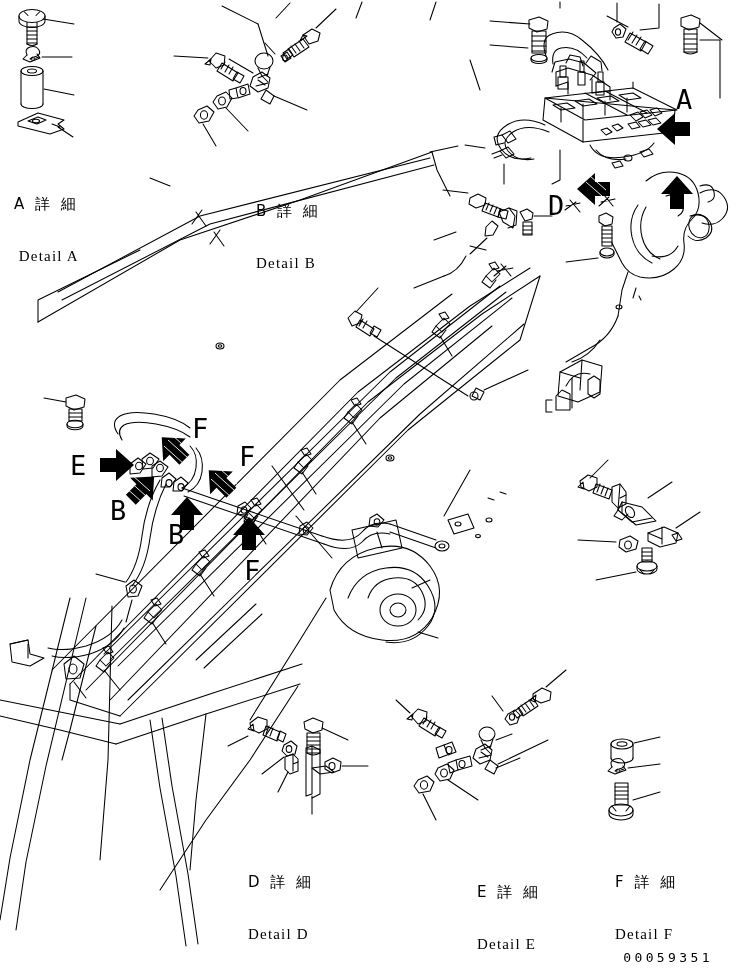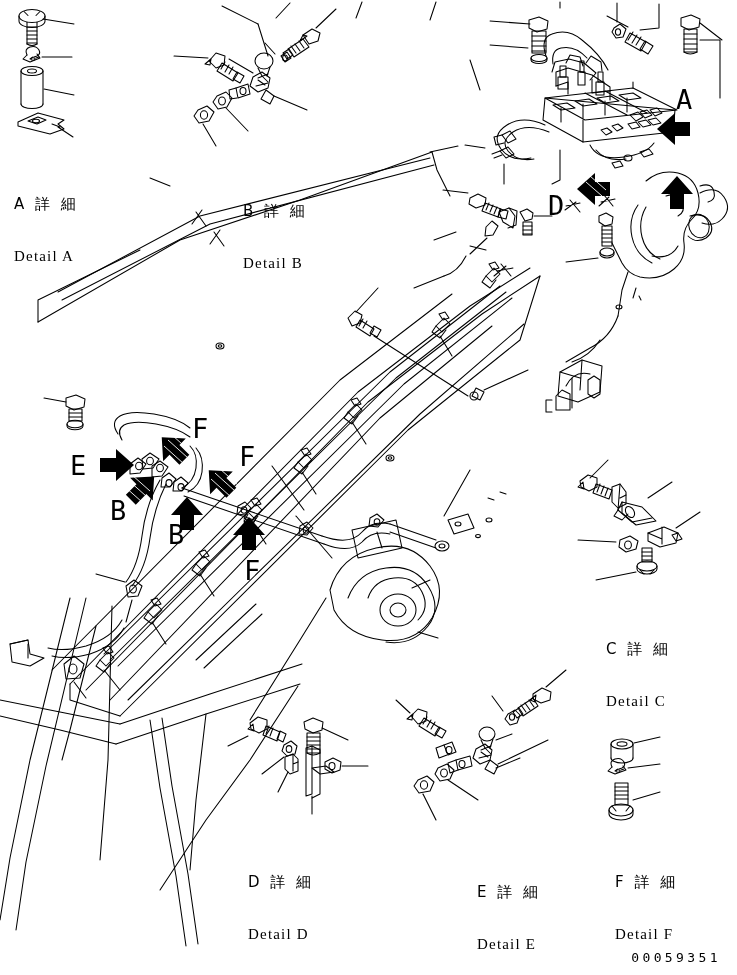--- a/index.html
+++ b/index.html
@@ -43,21 +43,21 @@
   }
   .callout {
     position: absolute;
     font-family: "DejaVu Sans Mono", "Liberation Mono", monospace;
     font-size: 27px;
     line-height: 1;
     color: #000;
   }
   #drawing-number {
     position: absolute;
-    right: 16px;
+    right: 24px;
     bottom: 10px;
     font-family: "DejaVu Sans Mono", "Liberation Mono", monospace;
     font-size: 13px;
     letter-spacing: 3.4px;
     white-space: pre;
   }
 </style>
 </head>
 <body>
 
@@ -626,34 +626,30 @@
     </g>
 
     <g stroke="#ffffff" stroke-width="0.9" fill="none">
       <path d="M168 440 l20 18 M164 446 l20 18 M172 435 l20 18"></path>
       <path d="M215 473 l20 18 M211 479 l20 18 M219 468 l20 18"></path>
       <path d="M128 480 l18 16 M124 486 l18 16 M132 475 l18 16"></path>
       <path d="M590 176 l16 14 M586 182 l16 14"></path>
     </g>
   </svg>
 
-  <div class="detail-label" style="left:14px; top:160px;">
+  <div class="detail-label" style="left:14px; top:160px;text-align:right;">
     <span class="jp">A 詳 細</span>
     <span class="en">Detail A</span>
   </div>
 
-  <div class="detail-label" style="left:243px; top:167px;">
+  <div class="detail-label" style="left:256px; top:167px;">
     <span class="jp">B 詳 細</span>
     <span class="en">Detail B</span>
   </div>
 
-  <div class="detail-label" style="left:606px; top:605px;">
-    <span class="jp">C 詳 細</span>
-    <span class="en">Detail C</span>
-  </div>
 
   <div class="detail-label" style="left:248px; top:838px;">
     <span class="jp">D 詳 細</span>
     <span class="en">Detail D</span>
   </div>
 
   <div class="detail-label" style="left:477px; top:848px;">
     <span class="jp">E 詳 細</span>
     <span class="en">Detail E</span>
   </div>

